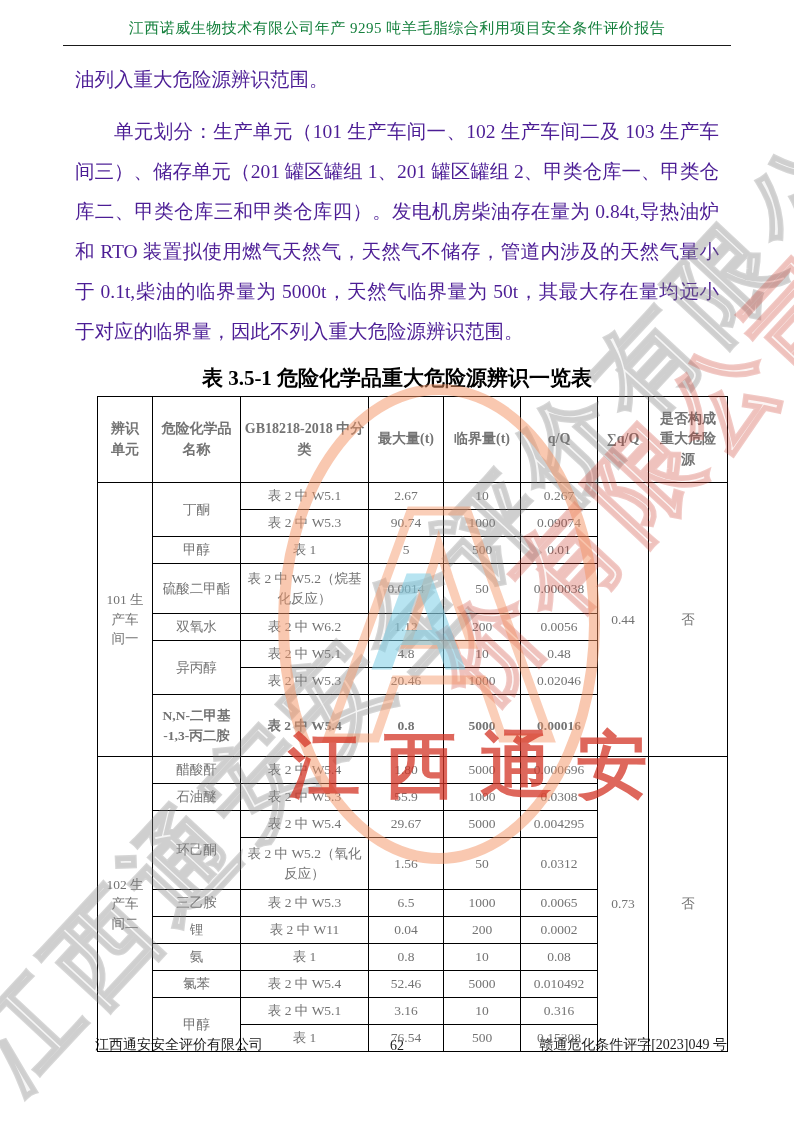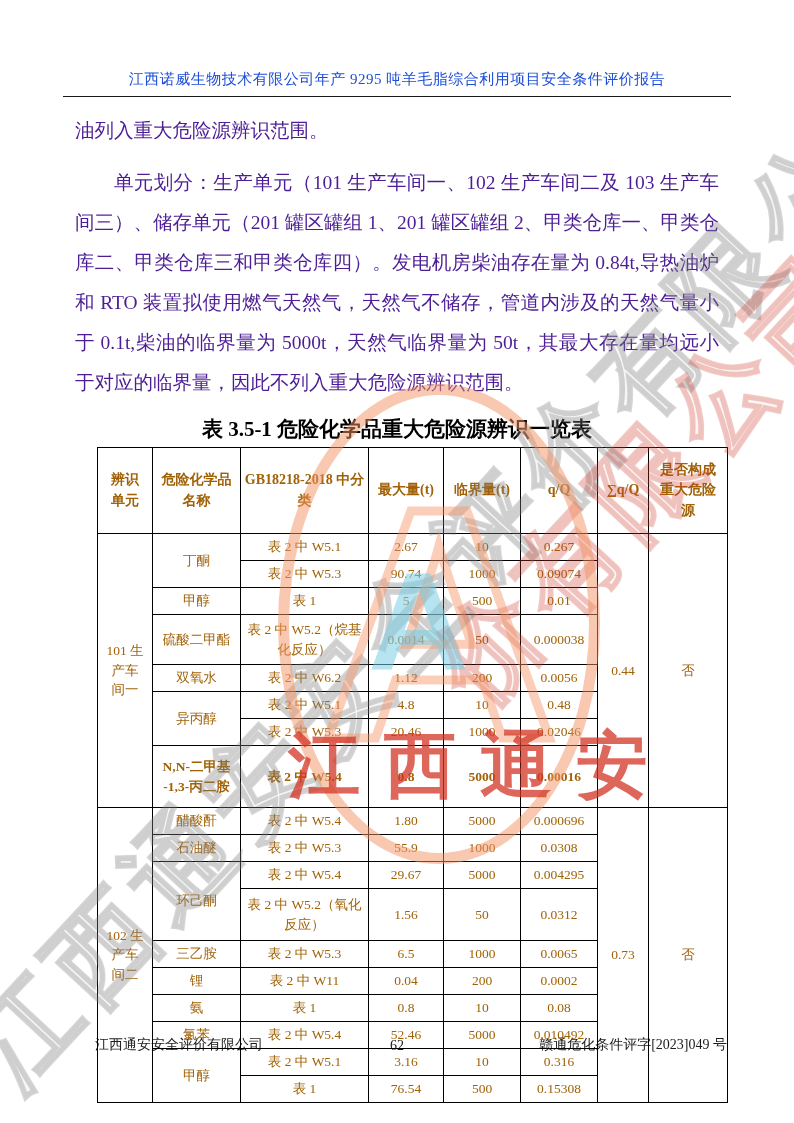--- a/index.html
+++ b/index.html
@@ -2,31 +2,31 @@
 <html><head>
 <meta charset="utf-8">
 <style>
   html,body{margin:0;padding:0;background:#888;}
   .page{
     position:relative;width:794px;height:1123px;margin:0 auto;background:#fff;
     overflow:hidden;font-family:"Liberation Serif","DejaVu Serif",serif;color:#111;
   }
   .content{position:relative;margin:0 63px;z-index:1;}
   
-  .rpt-header{padding:70px 0 7px;text-align:center;font-size:15px;letter-spacing:.5px;
-    border-bottom:1.6px solid #1a1a1a;color:#1d4ed8;}
+  .rpt-header{padding:19px 0 7px;text-align:center;font-size:15px;letter-spacing:.5px;
+    border-bottom:1.6px solid #1a1a1a;color:#15803d;}
   
   .para{font-size:19.5px;line-height:40px;text-align:justify;margin:12px;color:#4c1d95;}
   .para.first{margin-top:14px;}
   .para.indent{text-indent:2em;}
   
   .tbl-title{margin:9px 0 4px;text-align:center;font-weight:bold;font-size:21px;color:#000;}
   
   table.haz{border-collapse:collapse;margin-left:34px;width:630px;table-layout:fixed;
-    font-size:13.5px;color:#a16207;}
+    font-size:13.5px;color:#737373;}
   table.haz th,table.haz td{border:1px solid #000;padding:1px 2px;text-align:center;
     vertical-align:middle;white-space:pre-line;line-height:1.45;overflow:hidden;}
   table.haz th{font-weight:bold;font-size:14px;}
   tr.hh{height:86px;}
   tr.h27{height:27px;}
   tr.h50{height:50px;}
   tr.h52{height:52px;}
   tr.h62{height:62px;font-weight:bold;}
   td.ql{text-align:left;padding-left:6px;}
   

